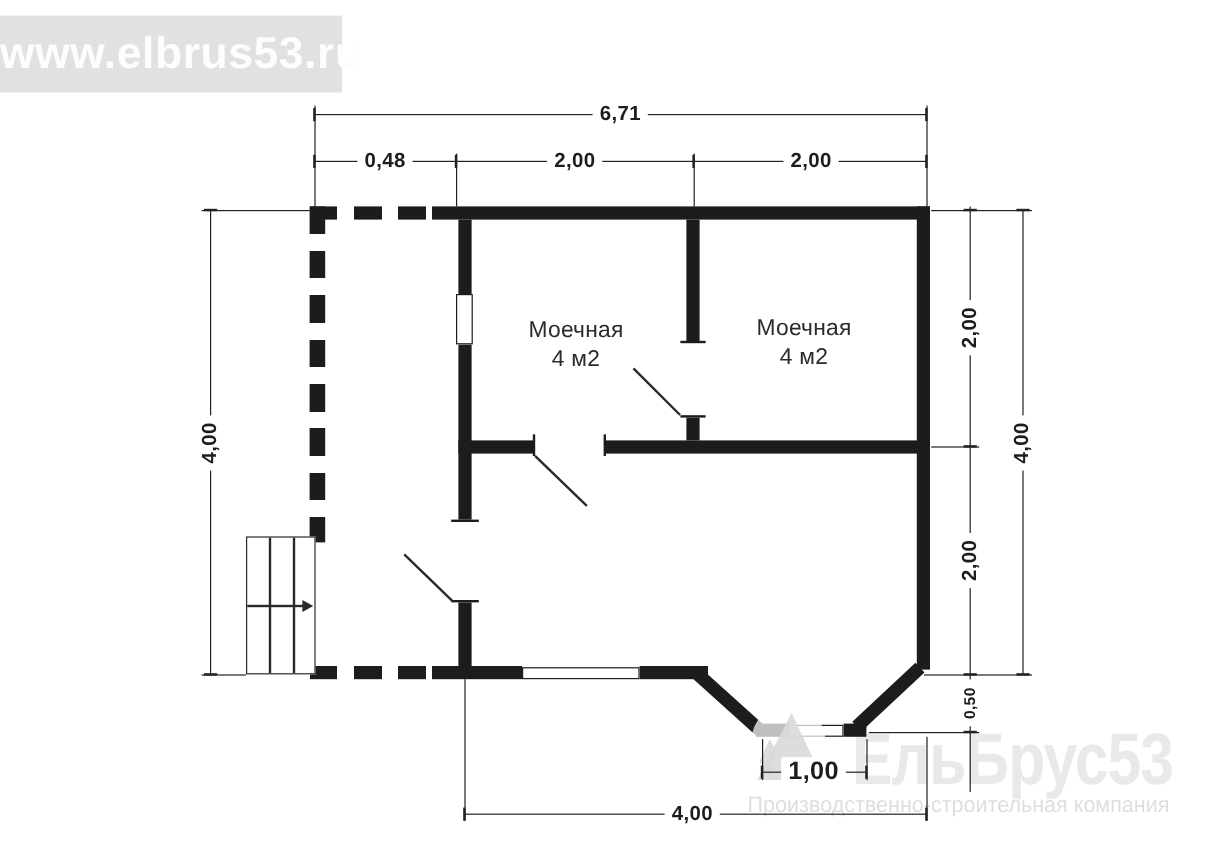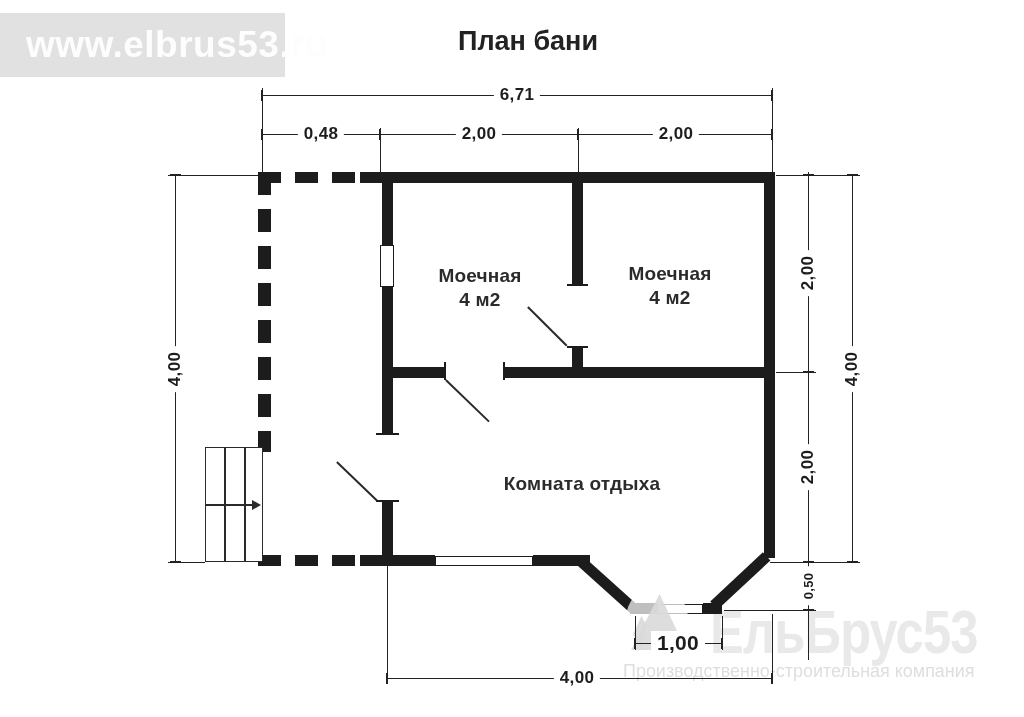--- a/index.html
+++ b/index.html
@@ -17,27 +17,27 @@
   .ln{position:absolute;background:#222;z-index:6;}
   .tickv{position:absolute;width:1.5px;height:11px;background:#222;z-index:6;}
   .tickh{position:absolute;width:11px;height:1.5px;background:#222;z-index:6;}
   
   .dim{position:absolute;font-size:17px;font-weight:700;color:#1d1d1d;background:#fff;
        padding:0 6px;white-space:nowrap;transform:translate(-50%,-50%);z-index:7;letter-spacing:.3px;}
   .dim.rot{transform:translate(-50%,-50%) rotate(-90deg);padding:3px 6px;}
   .dim.small{font-size:13px;font-weight:700;}
   
   .room{position:absolute;transform:translate(-50%,-50%);text-align:center;z-index:5;
-        font-size:19px;font-weight:700;color:#2b2b2b;line-height:24px;white-space:nowrap;letter-spacing:.2px;}
+        font-size:19px;font-weight:400;color:#2b2b2b;line-height:24px;white-space:nowrap;letter-spacing:.2px;}
   .title{position:absolute;transform:translate(-50%,-50%);font-size:27px;font-weight:700;color:#222;
          white-space:nowrap;z-index:5;}
   
   .banner{position:absolute;left:0;top:13px;width:285px;height:64px;background:#e1e1e1;z-index:8;
           display:flex;align-items:center;}
-  .banner span{color:#fdfdfd;font-size:37px;font-weight:700;padding-left:26px;letter-spacing:.5px;}
+  .banner span{color:#fdfdfd;font-size:37px;font-weight:700;letter-spacing:.5px;}
   
   .stairs{position:absolute;left:205px;top:447px;width:58px;height:115px;border:1.5px solid #2a2a2a;
           box-sizing:border-box;z-index:2;background:#fff;}
   .tread{position:absolute;top:0;width:1.5px;height:100%;background:#2a2a2a;}
   .s-arrow-line{position:absolute;left:0px;top:56px;width:50px;height:1.5px;background:#2a2a2a;}
   .s-arrow-head{position:absolute;left:46px;top:51.5px;width:0;height:0;border-left:9px solid #2a2a2a;
           border-top:5px solid transparent;border-bottom:5px solid transparent;}
   
   .wm-big{position:absolute;left:710px;top:597px;font-size:61px;font-weight:700;color:#e9e9e9;
           transform:scaleX(.83);transform-origin:0 0;letter-spacing:-1px;white-space:nowrap;z-index:1;}
@@ -54,21 +54,20 @@
 <body>
 
 <div id="stage">
 
   <div class="wm-big">ЕльБрус53</div>
   <div class="wm-sub">Производственно-строительная компания</div>
 
   <div class="banner">
     <span>www.elbrus53.ru</span>
   </div>
-  <div class="title" style="left:528px;top:41px;">План бани</div>
 
   <div class="dash-h" style="left:258px;top:172px;width:104px;height:11px;"></div>
   <div class="w" style="left:360px;top:172px;width:415px;height:11px;"></div>
   <div class="dash-v" style="left:258px;top:172px;width:13px;height:280px;"></div>
   <div class="dash-h" style="left:258px;top:555px;width:104px;height:11px;"></div>
   <div class="w" style="left:360px;top:555px;width:75px;height:11px;"></div>
   <div class="w" style="left:533px;top:555px;width:57px;height:11px;"></div>
   <div class="w" style="left:764px;top:172px;width:11px;height:386px;"></div>
   <div class="w" style="left:382px;top:367px;width:63px;height:11px;"></div>
   <div class="w" style="left:504px;top:367px;width:271px;height:11px;"></div>
@@ -165,20 +164,19 @@
 
   <div class="room" style="left:480px;top:288px;">
     <div>Моечная</div>
     <div>4 м2</div>
   </div>
   <div class="room" style="left:670px;top:286px;">
     <div>Моечная</div>
     <div>4 м2</div>
   </div>
   <div class="room" style="left:582px;top:484px;">
-    <div>Комната отдыха</div>
   </div>
 
   <div class="wm-circle"></div>
   <div class="wm-mountain"></div>
   <div class="wm-bolt"></div>
 
 </div>
 
 </body></html>

